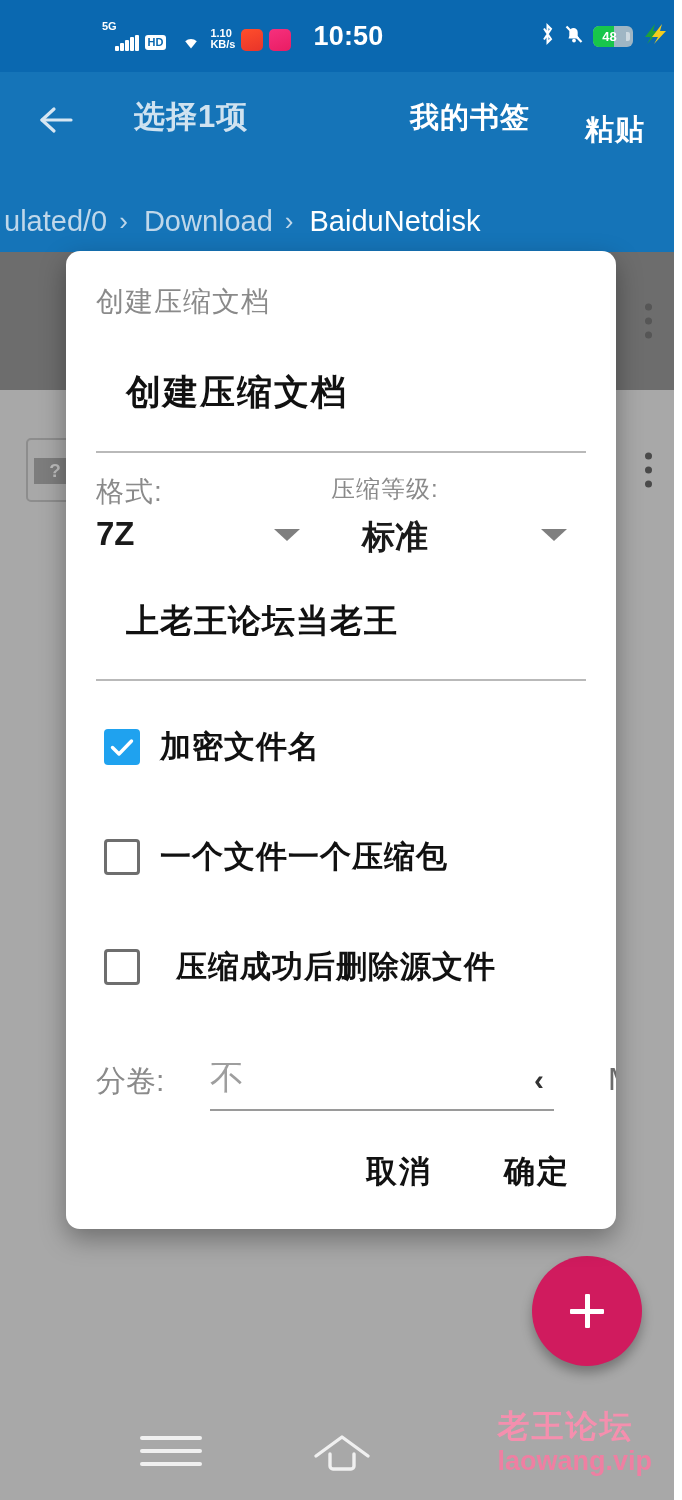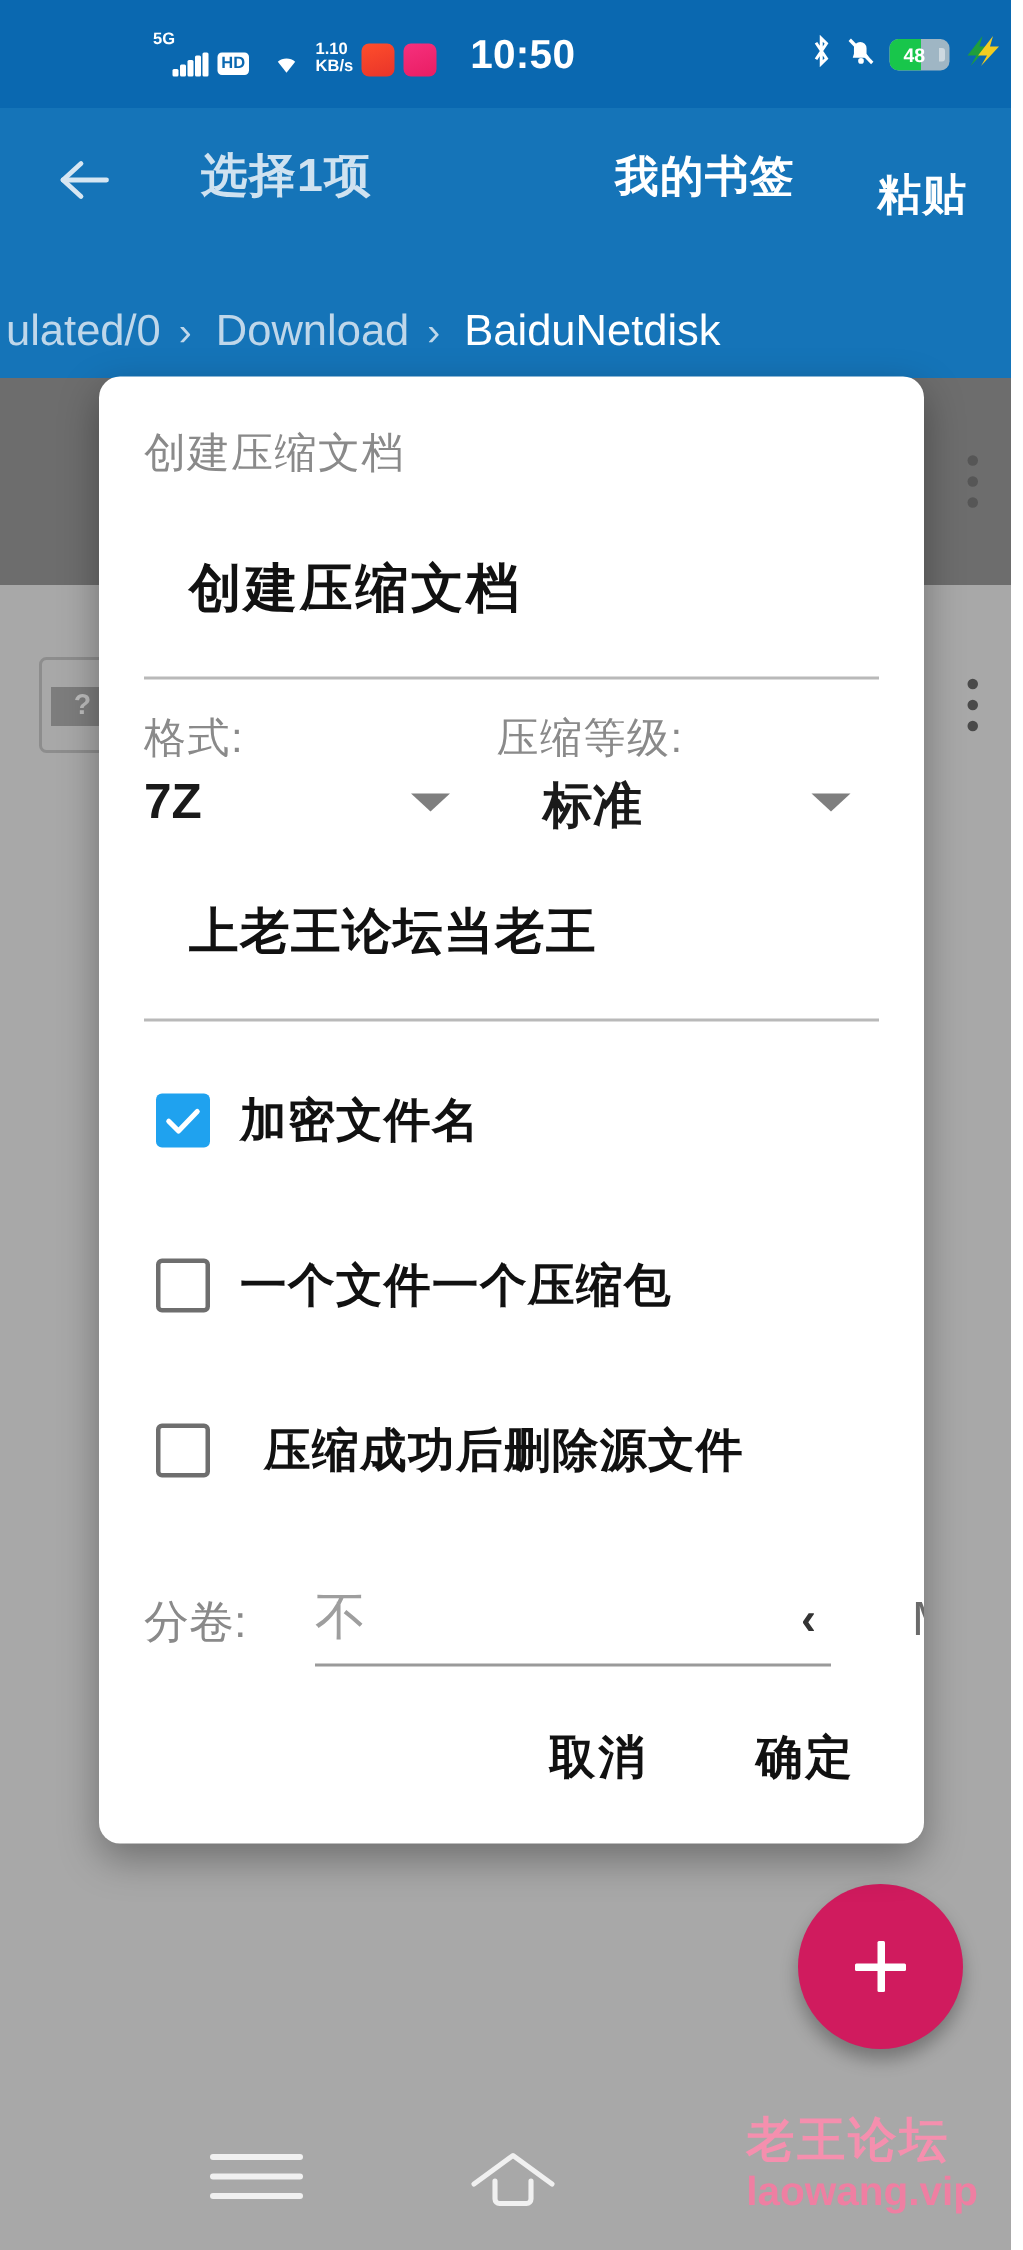--- a/index.html
+++ b/index.html
@@ -224,21 +224,21 @@
   }
   #div1 { top: 200px; }
   #div2 { top: 428px; }
 
   #lbl-format {
     position: absolute; left: 30px; top: 222px;
     font-size: 28px; color: #8a8a8a; letter-spacing: 1px;
   }
   #lbl-level {
     position: absolute; left: 265px; top: 222px;
-    font-size: 28px; color: #8a8a8a; letter-spacing: 1px; text-align: right;
+    font-size: 24px; color: #8a8a8a; letter-spacing: 1px; text-align: right;
   }
   #val-format {
     position: absolute; left: 30px; top: 264px;
     font-size: 33px; color: #1a1a1a; font-weight: bold;
   }
   #val-level {
     position: absolute; left: 296px; top: 264px;
     font-size: 33px; color: #1a1a1a; font-weight: bold;
   }
   .caret {

